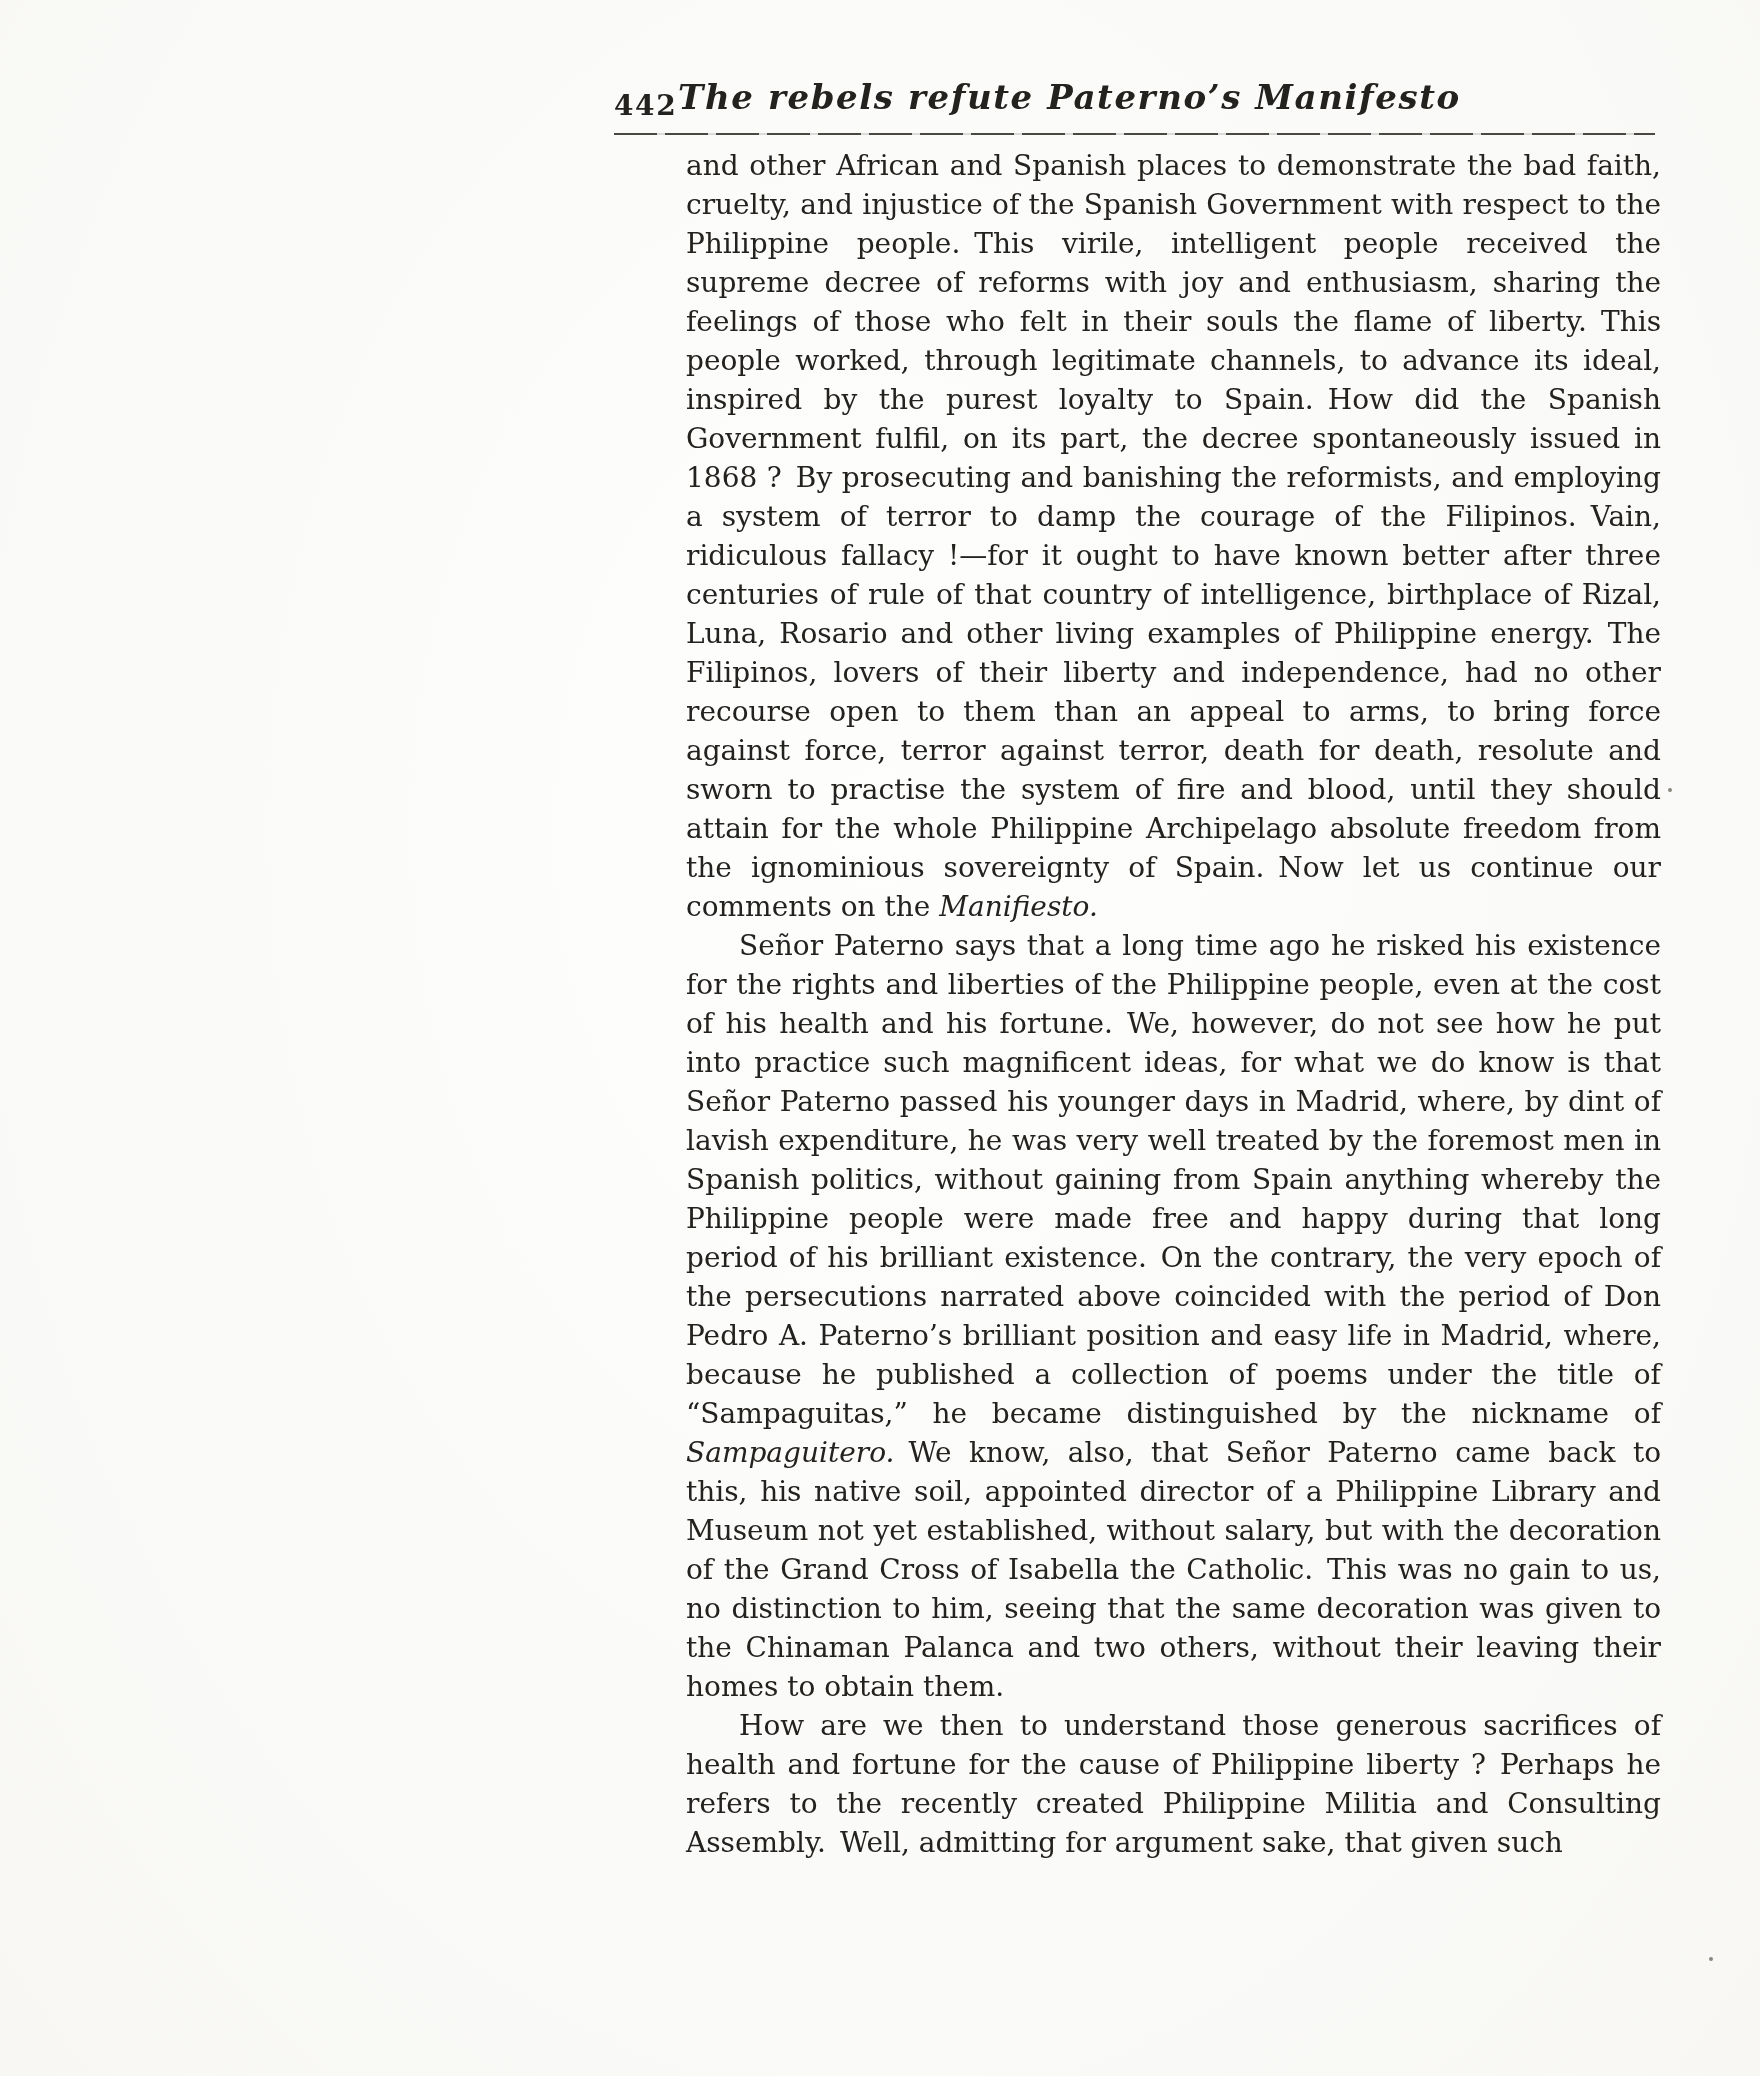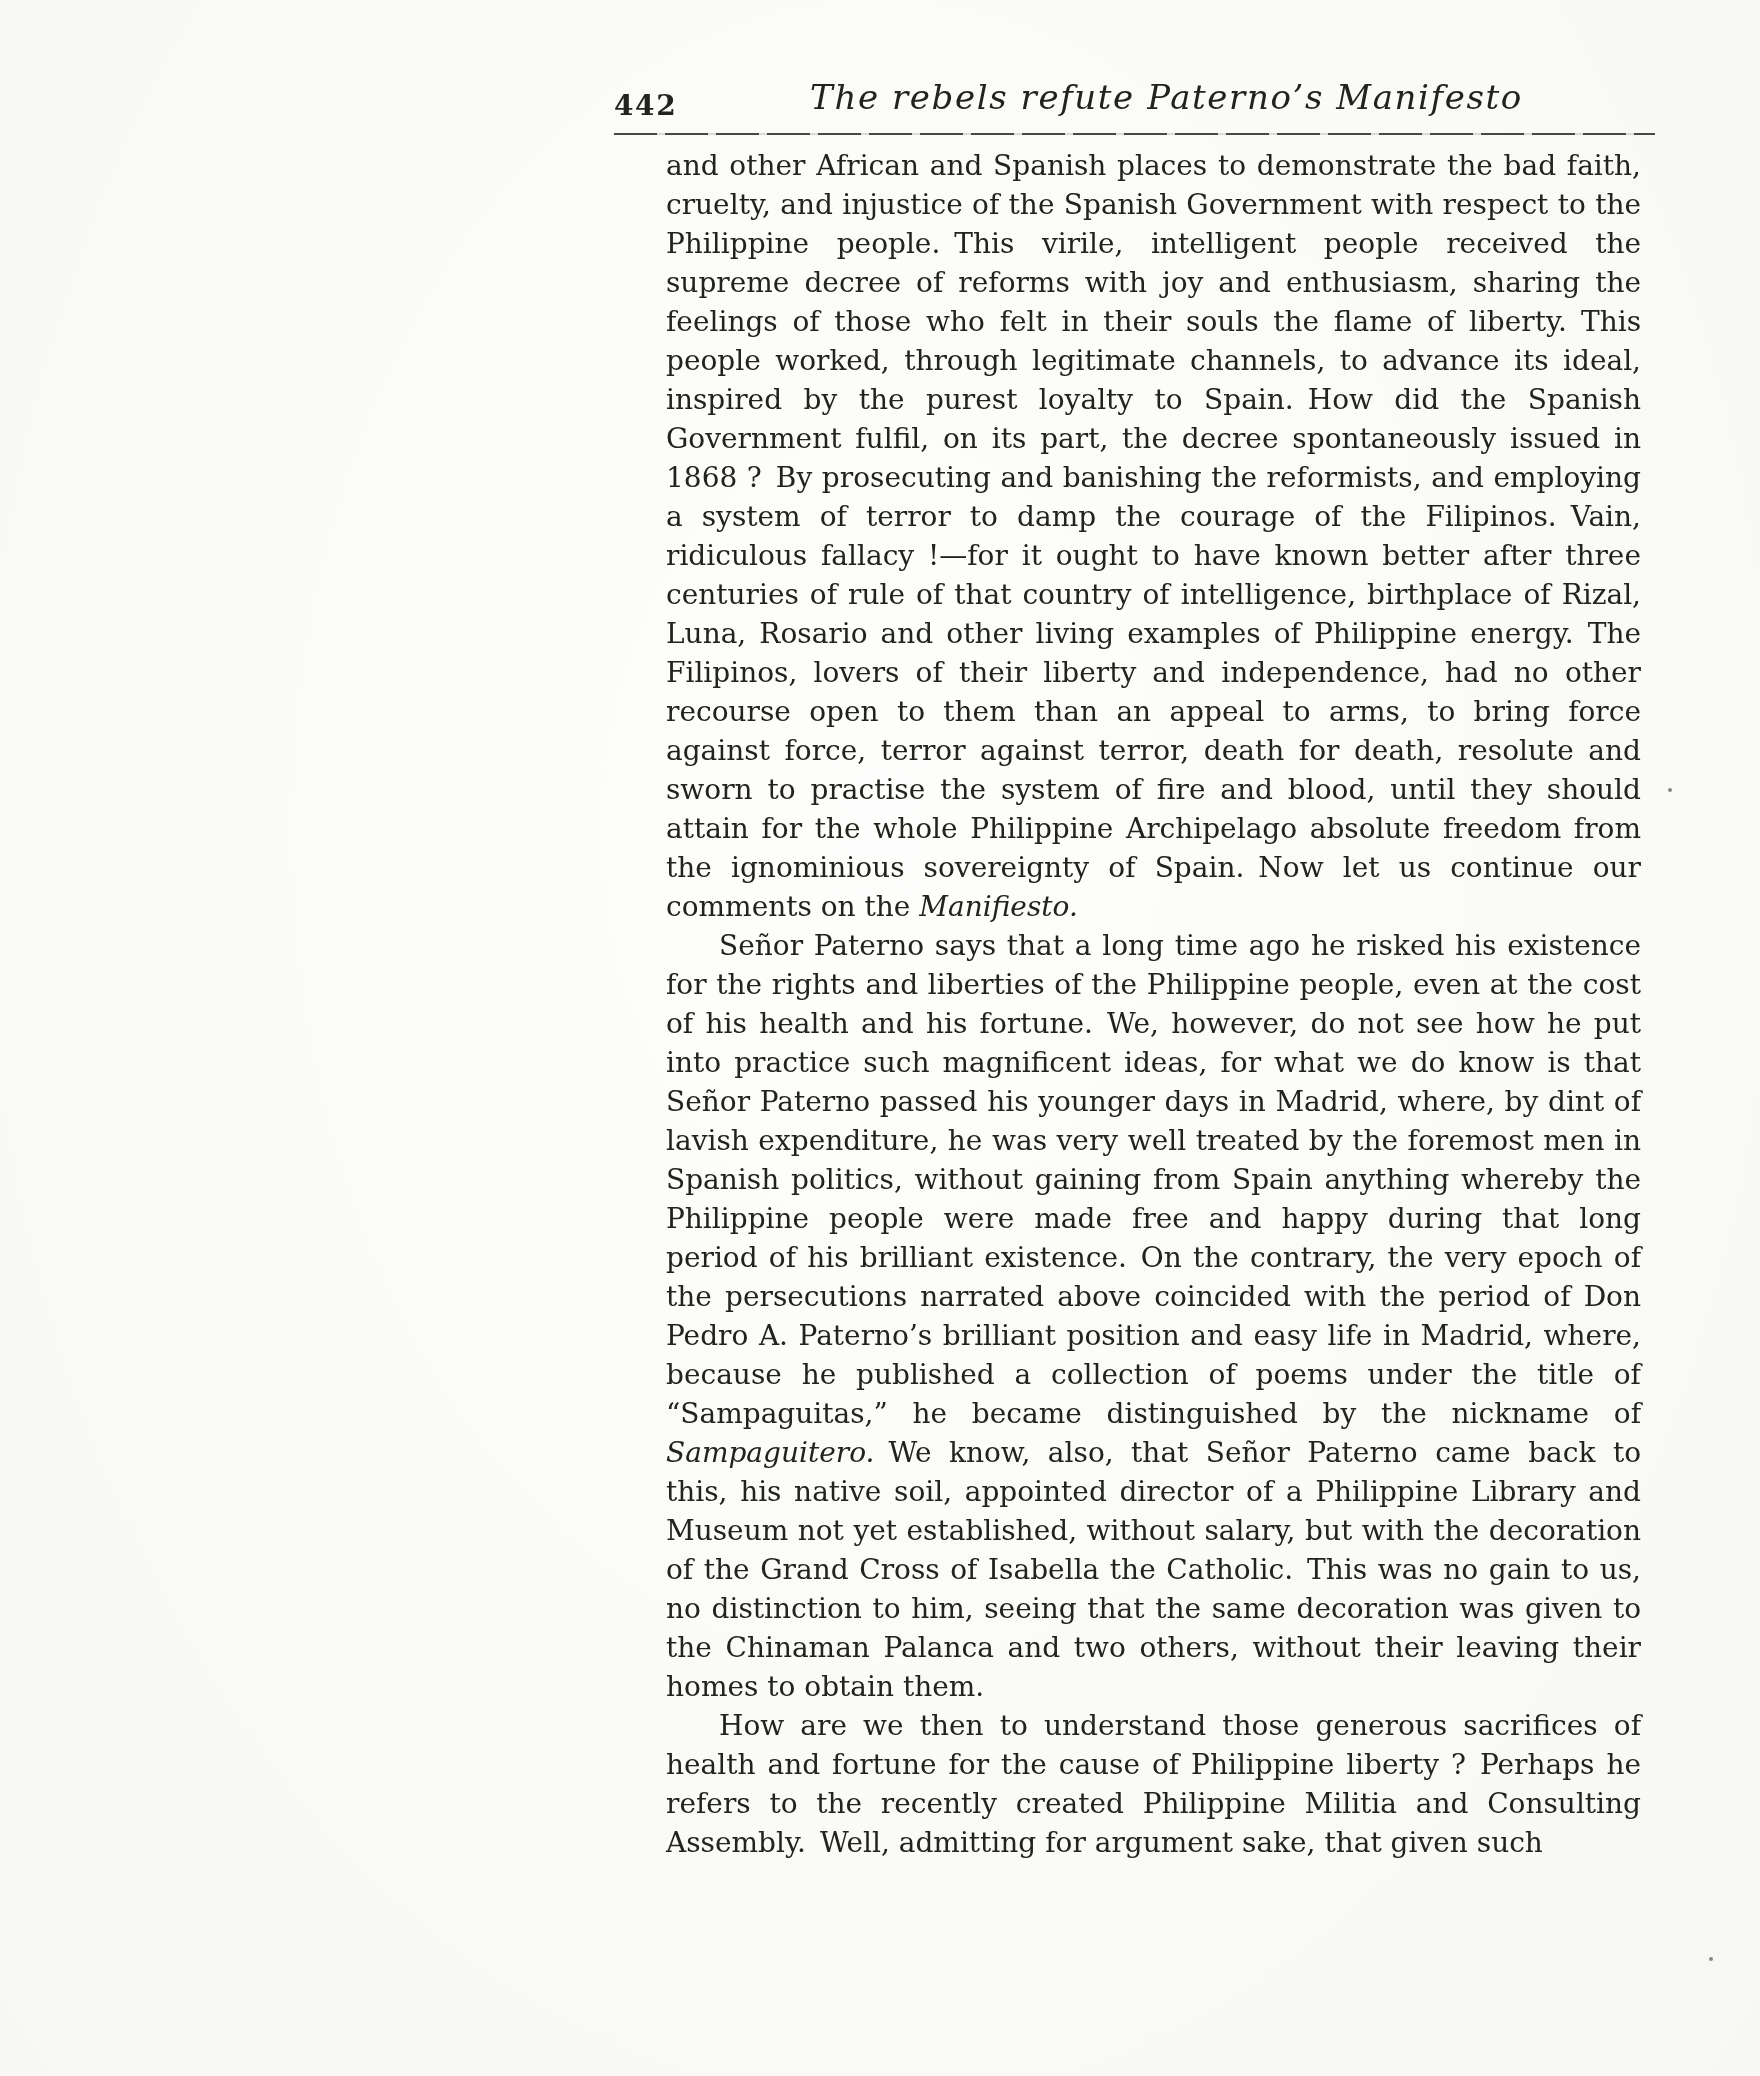--- a/index.html
+++ b/index.html
@@ -35,43 +35,42 @@
     top: 12px;
     font-size: 28px;
     font-weight: bold;
     letter-spacing: 1.6px;
   }
   .header-title {
     position: absolute;
     left: 64px;
     right: 0;
     top: 0;
-    text-align: center;
     font-size: 34px;
     font-style: italic;
-    font-weight: normal;
+    font-weight: bold;
     letter-spacing: 1.6px;
     white-space: nowrap;
   }
   .header-rule {
     position: absolute;
     top: 133px;
     left: 614px;
     width: 1041px;
     height: 2.4px;
     background: repeating-linear-gradient(
       90deg,
       #4a4843 0px, #4a4843 43px,
       rgba(74,72,67,0.18) 43px, rgba(74,72,67,0.18) 51px
     );
   }
   .body-text {
     position: absolute;
     top: 146px;
-    left: 666px;
+    left: 686px;
     width: 975px;
     font-size: 28px;
     line-height: 39px;
     text-align: justify;
   }
   .para {
     margin: 0;
     padding: 0;
   }
   .para.indent {

